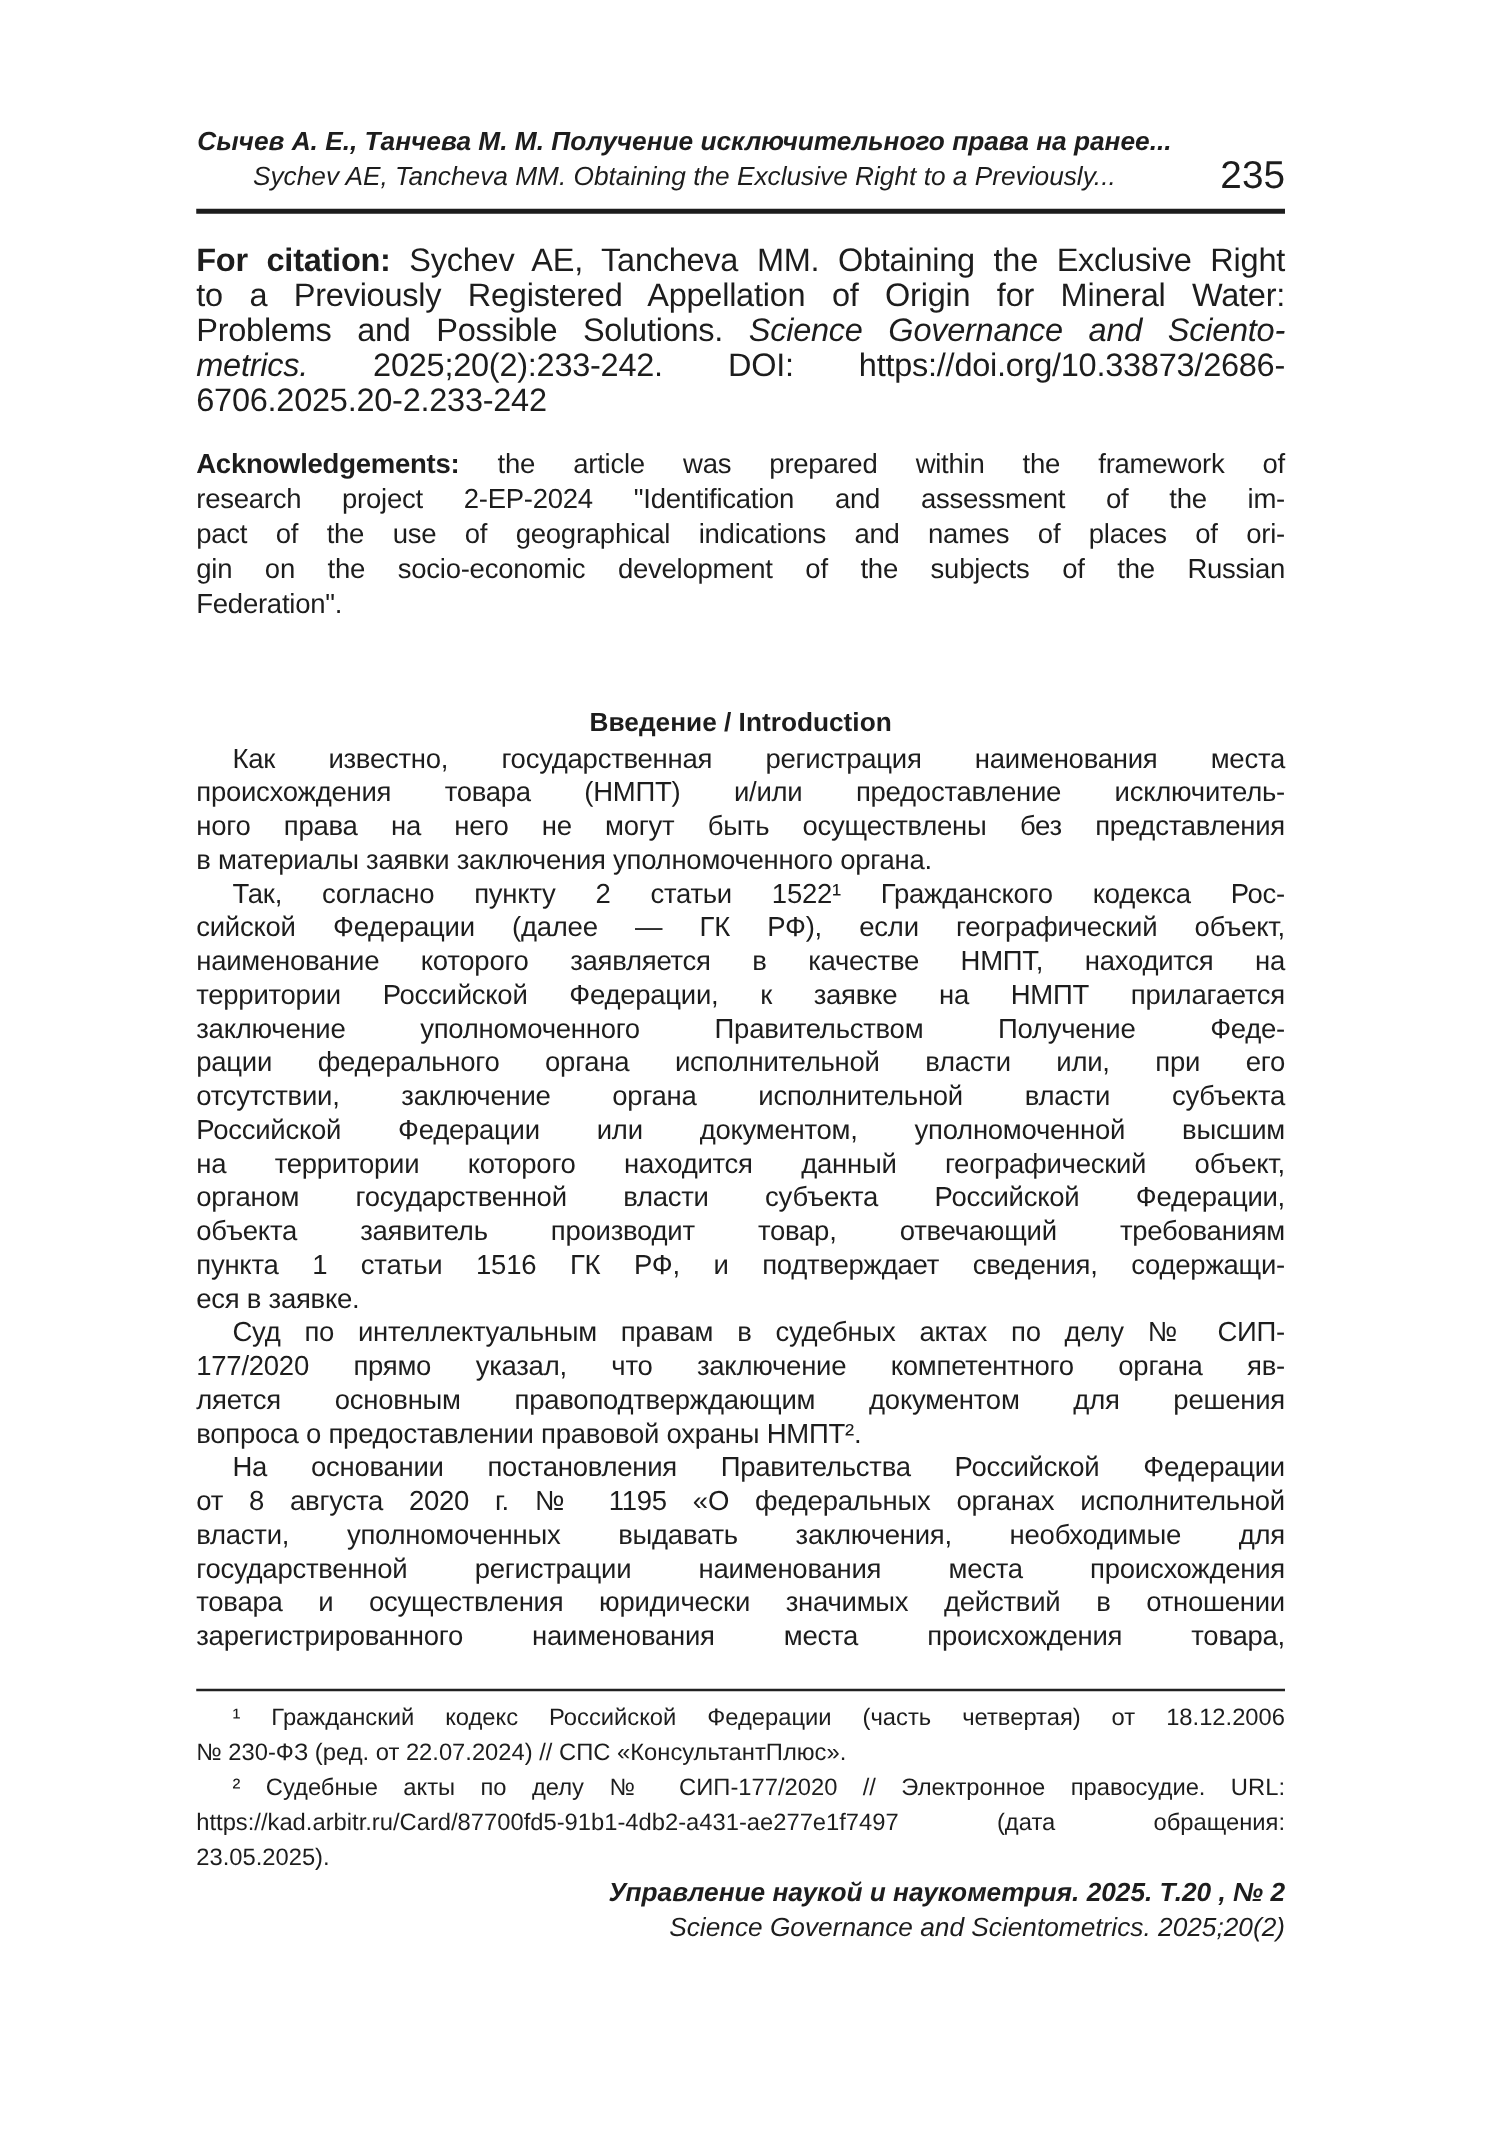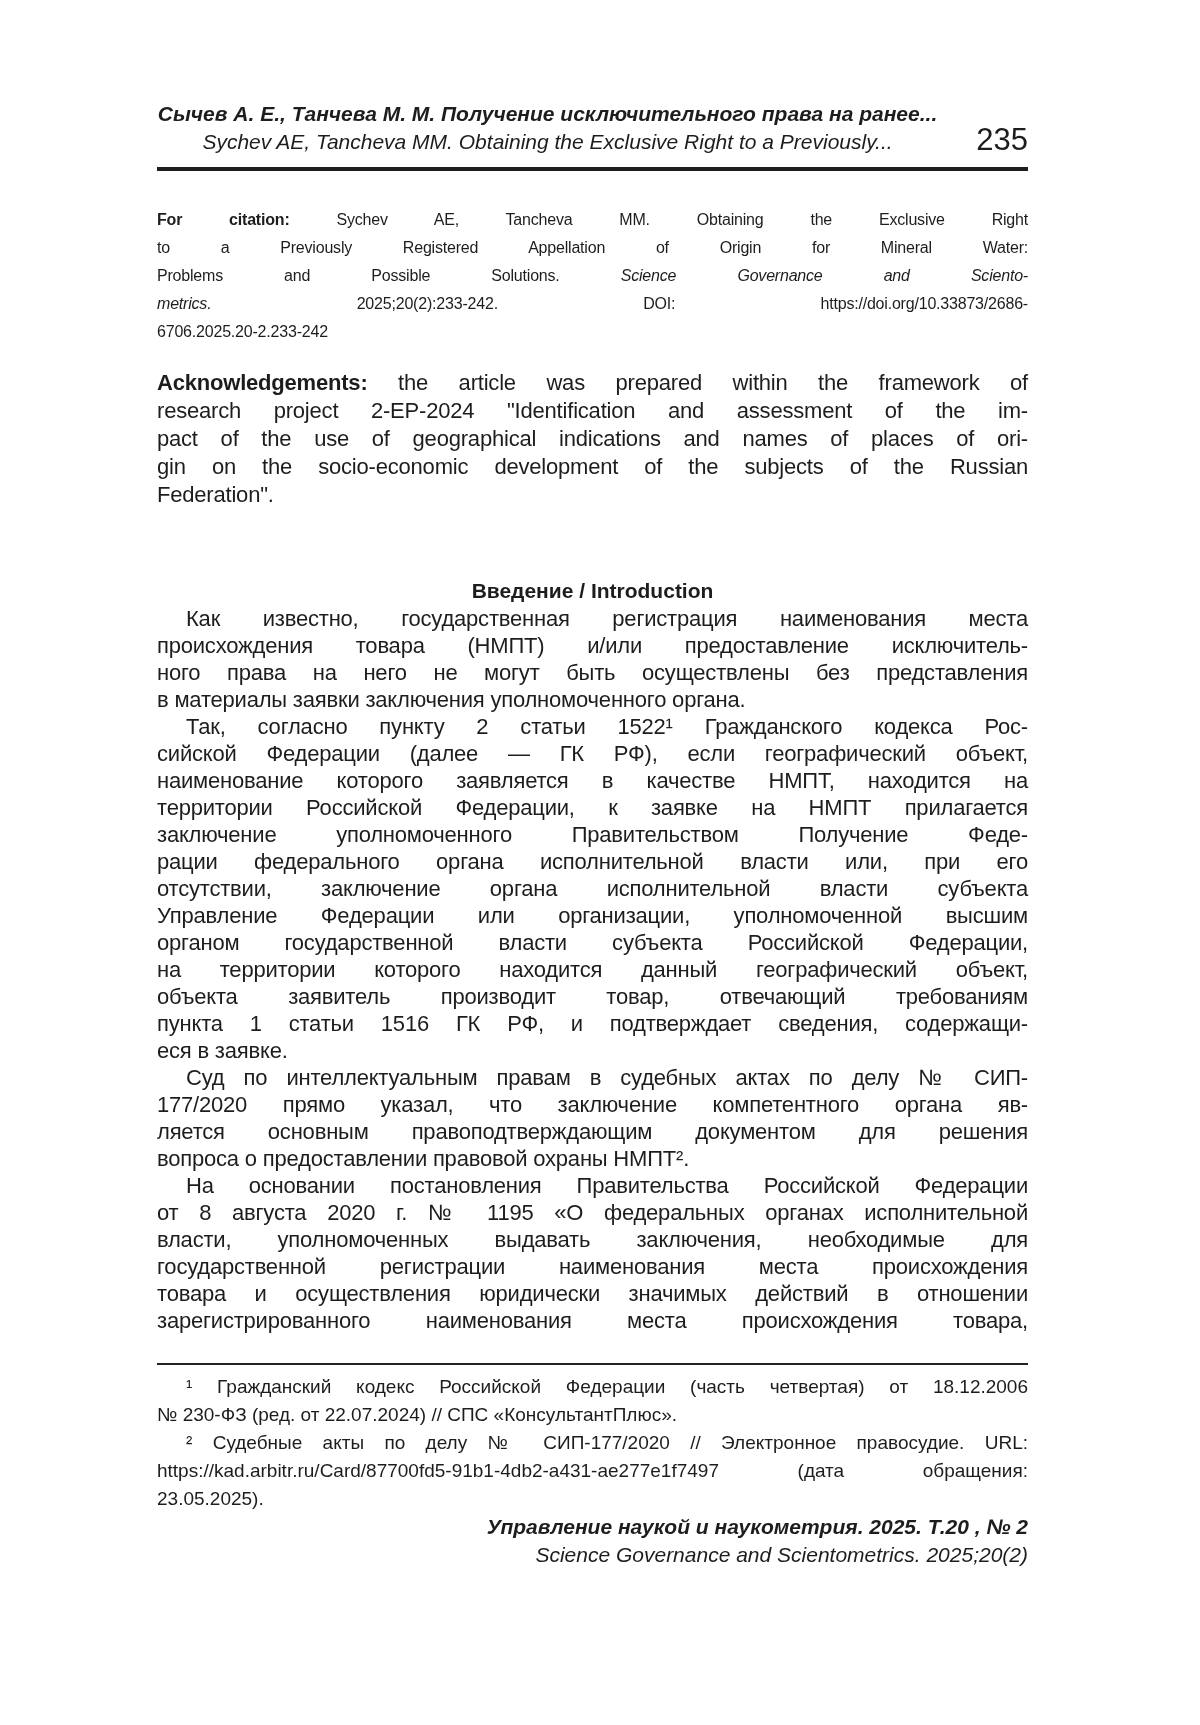--- a/index.html
+++ b/index.html
@@ -53,21 +53,21 @@
   .para { letter-spacing: -0.2px; }
   .line {
     text-align: justify;
     text-align-last: justify;
   }
   .para.last-left .line:last-child { text-align-last: left; }
   .para.indent .line:first-child { text-indent: 29px; }
   .b { font-weight: bold; }
   .i { font-style: italic; }
   
-  .block-citation { margin-top: 35px; font-size: 16px; line-height: 28px; }
+  .block-citation { margin-top: 23px; font-size: 26px; line-height: 28px; }
   .block-ack      { margin-top: 23px; font-size: 22px; line-height: 28px; }
   .heading {
     margin-top: 68px;
     text-align: center;
     font-weight: bold;
     font-size: 21px;
     line-height: 28px;
   }
   .body-para { font-size: 22px; line-height: 27px; }
   .block-p1 { }
@@ -127,23 +127,23 @@
         <div class="line"><span>в материалы заявки заключения уполномоченного органа.</span></div>
       </div>
     <div class="para body-para indent last-left">
         <div class="line"><span>Так, согласно пункту 2 статьи 1522¹ Гражданского кодекса Рос-</span></div>
         <div class="line"><span>сийской Федерации (далее — ГК РФ), если географический объект,</span></div>
         <div class="line"><span>наименование которого заявляется в качестве НМПТ, находится на</span></div>
         <div class="line"><span>территории Российской Федерации, к заявке на НМПТ прилагается</span></div>
         <div class="line"><span>заключение уполномоченного Правительством Получение Феде-</span></div>
         <div class="line"><span>рации федерального органа исполнительной власти или, при его</span></div>
         <div class="line"><span>отсутствии, заключение органа исполнительной власти субъекта</span></div>
-        <div class="line"><span>Управление Федерации или организации, уполномоченной высшим</span></div>
+        <div class="line"><span>Российской Федерации или документом, уполномоченной высшим</span></div>
+        <div class="line"><span>на территории которого находится данный географический объект,</span></div>
         <div class="line"><span>органом государственной власти субъекта Российской Федерации,</span></div>
-        <div class="line"><span>на территории которого находится данный географический объект,</span></div>
         <div class="line"><span>объекта заявитель производит товар, отвечающий требованиям</span></div>
         <div class="line"><span>пункта 1 статьи 1516 ГК РФ, и подтверждает сведения, содержащи-</span></div>
         <div class="line"><span>еся в заявке.</span></div>
       </div>
     <div class="para body-para indent last-left">
         <div class="line"><span>Суд по интеллектуальным правам в судебных актах по делу № СИП-</span></div>
         <div class="line"><span>177/2020 прямо указал, что заключение компетентного органа яв-</span></div>
         <div class="line"><span>ляется основным правоподтверждающим документом для решения</span></div>
         <div class="line"><span>вопроса о предоставлении правовой охраны НМПТ².</span></div>
       </div>

